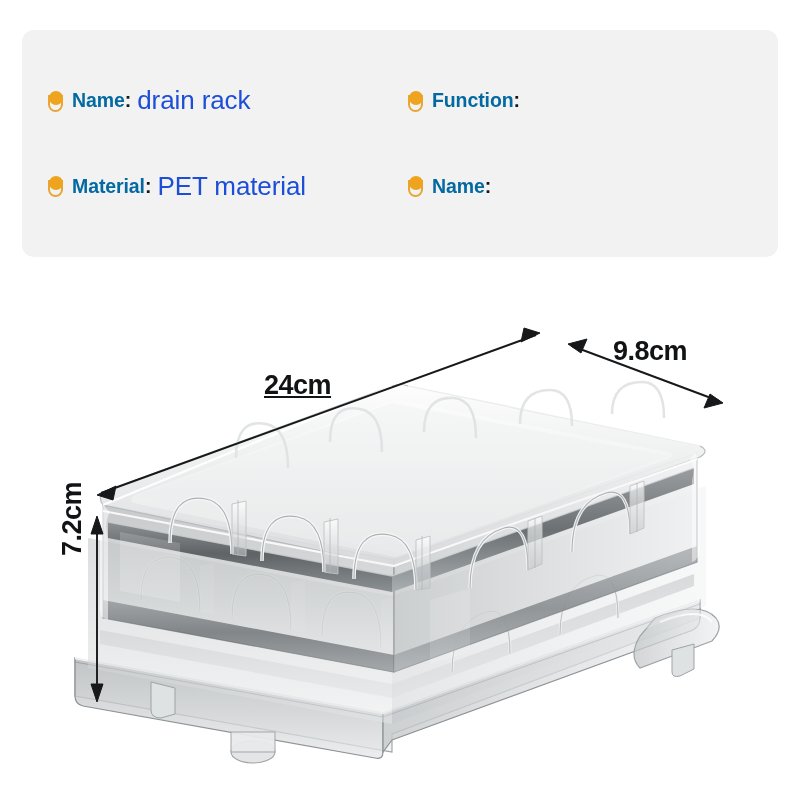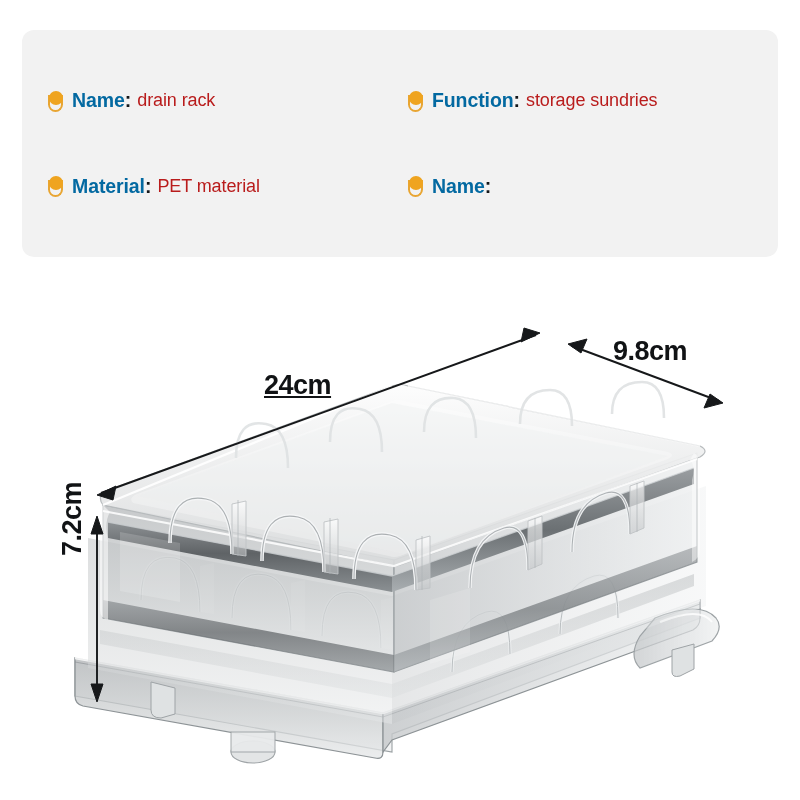--- a/index.html
+++ b/index.html
@@ -67,23 +67,23 @@
     color:#0369a1;
     letter-spacing:-0.1px;
   }
   .spec-colon{
     font-size:19.5px;
     font-weight:bold;
     color:#14171a;
     margin-right:6px;
   }
   .spec-value{
-    font-size:18px;
+    font-size:26px;
     font-weight:normal;
-    color:#b91c1c;
+    color:#1d4ed8;
     letter-spacing:-0.1px;
   }
 
   
   #product{
     position:absolute;
     left:0;top:300px;
     width:800px;height:500px;
   }
 
@@ -122,21 +122,20 @@
         <span class="spec-value">drain rack</span>
       </div>
 
       <div class="spec-row col2">
         <span class="pin-icon">
           <span class="cup"></span>
             <span class="head"></span>
         </span>
         <span class="spec-label">Function</span>
         <span class="spec-colon">:</span>
-        <span class="spec-value">storage sundries</span>
       </div>
 
       <div class="spec-row">
         <span class="pin-icon">
           <span class="cup"></span>
             <span class="head"></span>
         </span>
         <span class="spec-label">Material</span>
         <span class="spec-colon">:</span>
         <span class="spec-value">PET material</span>

